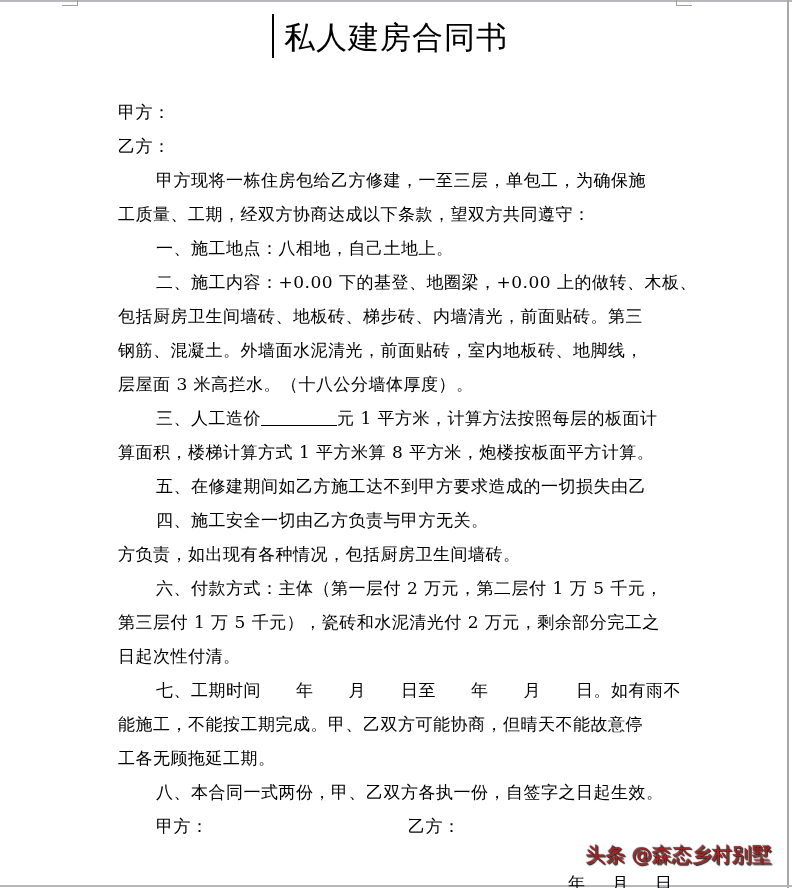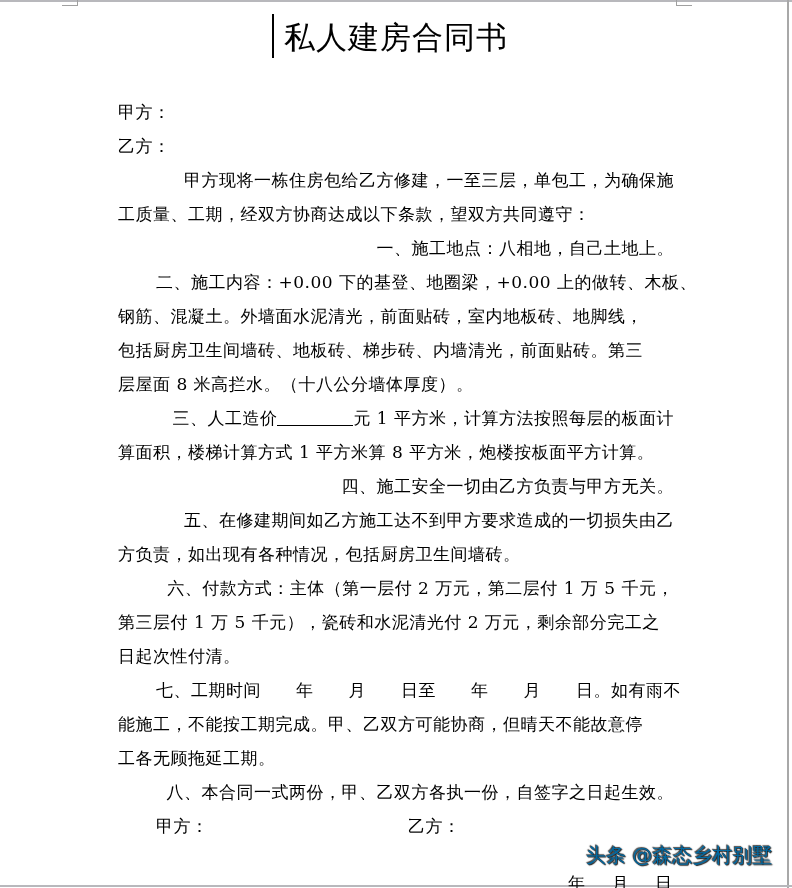--- a/index.html
+++ b/index.html
@@ -48,35 +48,35 @@
     }
     .caret {
       position: absolute; left: 272px; top: 14px; width: 2px; height: 44px; background: #000;
     }
     .body-text {
       position: absolute; left: 118px; top: 95px; width: 556px;
       font-size: 17px; line-height: 34px;
       letter-spacing: 0.5px;
     }
     .line { white-space: nowrap; height: 34px; }
-    .indent { padding-left: 38px; text-align: right; }
+    .indent { padding-left: 38px; }
     .blank-underline {
       display: inline-block; width: 76px; border-bottom: 1px solid #000; height: 18px; vertical-align: -2px;
     }
     .sig-row { position: relative; height: 34px; }
     .sig-a { position: absolute; left: 38px; }
     .sig-b { position: absolute; left: 290px; }
     .date-row {
       position: absolute; left: 568px; top: 872px; font-size: 17px; white-space: nowrap; letter-spacing: 0.5px;
     }
     .date-row span { display: inline-block; margin-right: 26px; }
     .watermark {
       position: absolute; left: 586px; top: 842px;
       font-family: "DejaVu Sans", "Liberation Sans", sans-serif;
-      font-size: 20px; color: #0369a1;
+      font-size: 20px; color: #b91c1c;
       text-shadow: 0 0 1px #222, 1px 1px 1px #222, -1px -1px 1px #444;
       white-space: nowrap;
     }
   </style>
 </head>
 <body>
 
 <div class="top-border"></div>
 <div class="right-border"></div>
 <div class="bottom-border"></div>
@@ -90,32 +90,32 @@
   <div class="body-text">
     <div class="line">甲方：</div>
     <div class="line">乙方：</div>
 
     <div class="line indent">甲方现将一栋住房包给乙方修建，一至三层，单包工，为确保施</div>
     <div class="line">工质量、工期，经双方协商达成以下条款，望双方共同遵守：</div>
 
     <div class="line indent">一、施工地点：八相地，自己土地上。</div>
 
     <div class="line indent">二、施工内容：+0.00 下的基登、地圈梁，+0.00 上的做转、木板、</div>
+    <div class="line">包括厨房卫生间墙砖、地板砖、梯步砖、内墙清光，前面贴砖。第三</div>
     <div class="line">钢筋、混凝土。外墙面水泥清光，前面贴砖，室内地板砖、地脚线，</div>
-    <div class="line">包括厨房卫生间墙砖、地板砖、梯步砖、内墙清光，前面贴砖。第三</div>
-    <div class="line">层屋面 8 米高拦水。（十八公分墙体厚度）。</div>
+    <div class="line">层屋面 3 米高拦水。（十八公分墙体厚度）。</div>
 
     <div class="line indent">
       <span>三、人工造价</span><span class="blank-underline"></span><span>元 1 平方米，计算方法按照每层的板面计</span>
     </div>
     <div class="line">算面积，楼梯计算方式 1 平方米算 8 平方米，炮楼按板面平方计算。</div>
 
+    <div class="line indent">五、在修建期间如乙方施工达不到甲方要求造成的一切损失由乙</div>
+
     <div class="line indent">四、施工安全一切由乙方负责与甲方无关。</div>
-
-    <div class="line indent">五、在修建期间如乙方施工达不到甲方要求造成的一切损失由乙</div>
     <div class="line">方负责，如出现有各种情况，包括厨房卫生间墙砖。</div>
 
     <div class="line indent">六、付款方式：主体（第一层付 2 万元，第二层付 1 万 5 千元，</div>
     <div class="line">第三层付 1 万 5 千元），瓷砖和水泥清光付 2 万元，剩余部分完工之</div>
     <div class="line">日起次性付清。</div>
 
     <div class="line indent">七、工期时间　　年　　月　　日至　　年　　月　　日。如有雨不</div>
     <div class="line">能施工，不能按工期完成。甲、乙双方可能协商，但晴天不能故意停</div>
     <div class="line">工各无顾拖延工期。</div>
 

